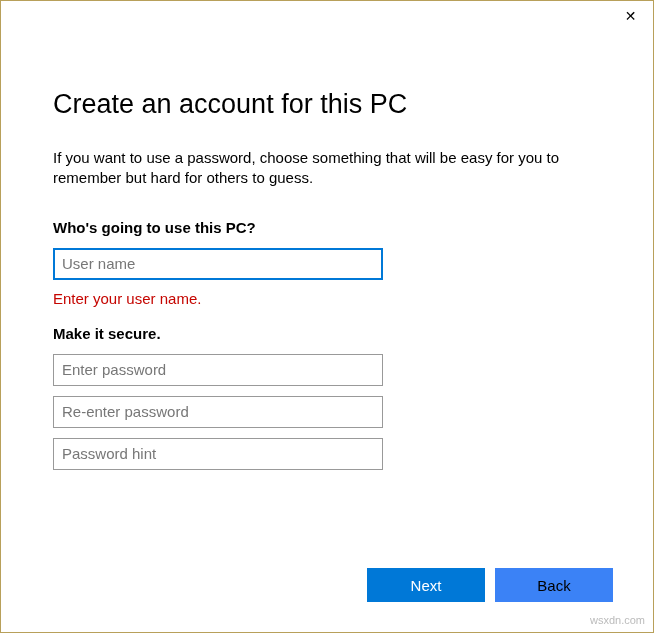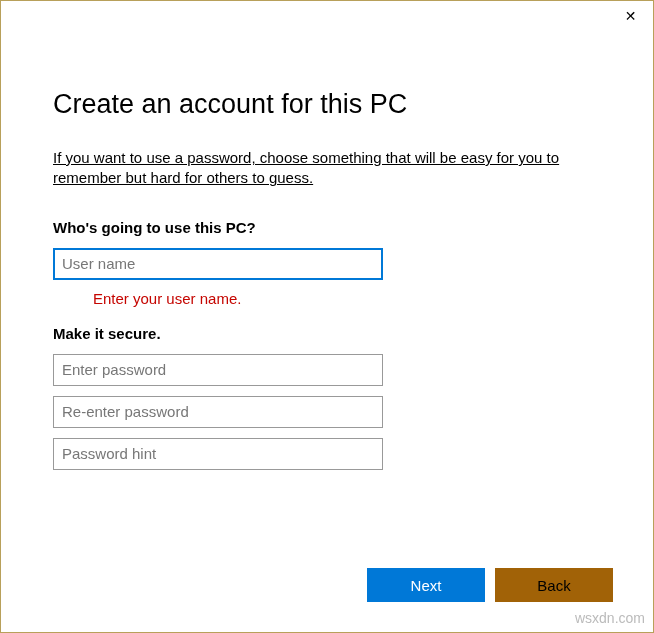--- a/index.html
+++ b/index.html
@@ -46,21 +46,20 @@
       font-size: 27px;
       color: #000;
       margin-top: 48px;
       margin-bottom: 28px;
     }
     .desc {
       font-size: 15px;
       line-height: 1.35;
       color: #000;
       margin-bottom: 30px;
-      text-decoration: underline;
     }
     .section-label {
       font-weight: 600;
       font-size: 15px;
       margin-bottom: 12px;
     }
     .field {
       display: block;
       width: 330px;
       height: 32px;
@@ -77,49 +76,48 @@
     }
     .field.active {
       border: 2px solid #0078d7;
       padding: 0 7px;
     }
     .error-text {
       color: #c50500;
       font-size: 15px;
       margin-top: 6px;
       margin-bottom: 18px;
-      margin-left: 40px;
     }
     .footer {
       padding: 0 40px 30px 0;
       display: flex;
       justify-content: flex-end;
       gap: 10px;
     }
     .btn {
       width: 118px;
       height: 34px;
       border: none;
       font-size: 15px;
       font-family: inherit;
       cursor: pointer;
     }
     .btn-primary {
       background: #0078d7;
       color: #fff;
     }
     .btn-secondary {
-      background: #a16207;
+      background: #3b82f6;
       color: #000;
     }
     .watermark {
       position: absolute;
       bottom: 6px;
       right: 8px;
-      font-size: 14px;
+      font-size: 11px;
       color: #bbb;
       pointer-events: none;
     }
   </style>
 </head>
 <body>
 
 <div class="window">
 
   <div class="titlebar">

